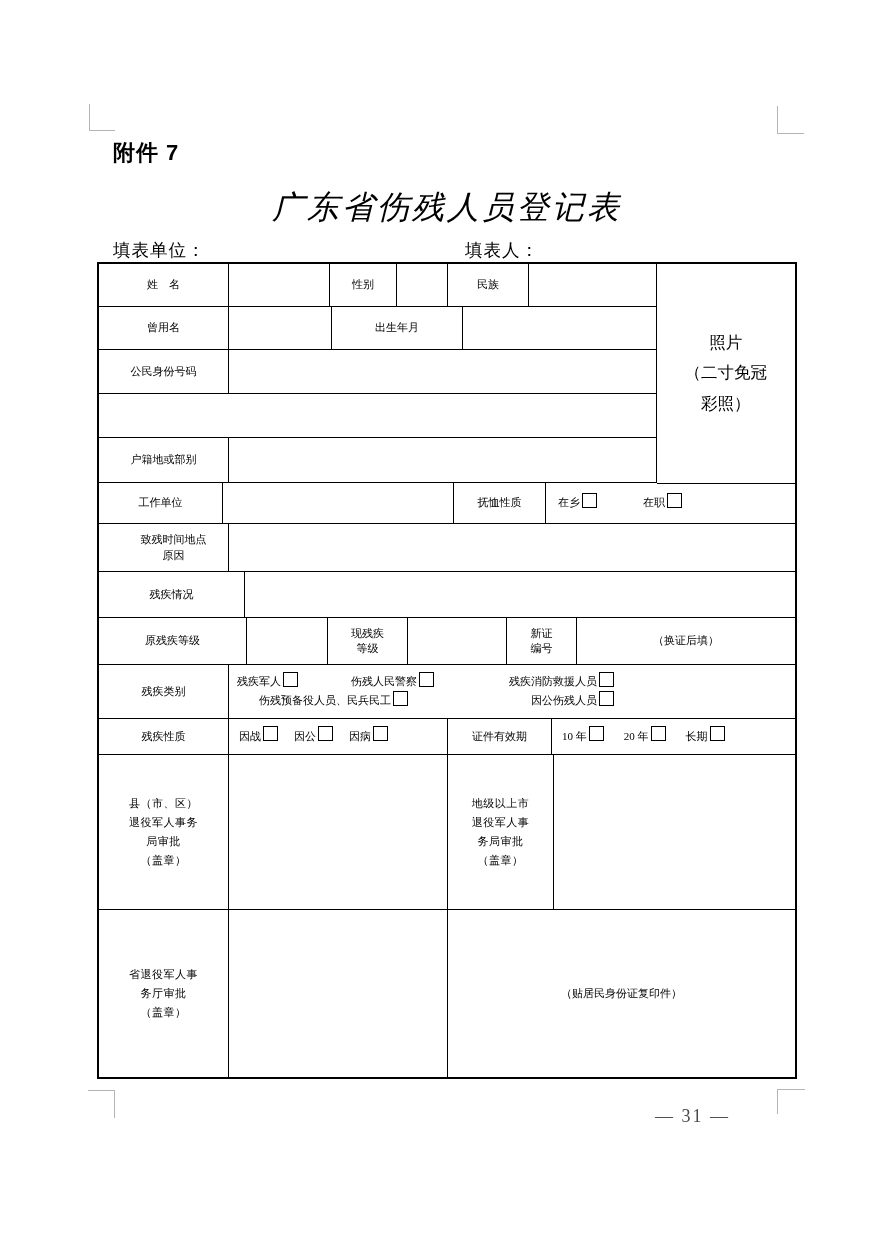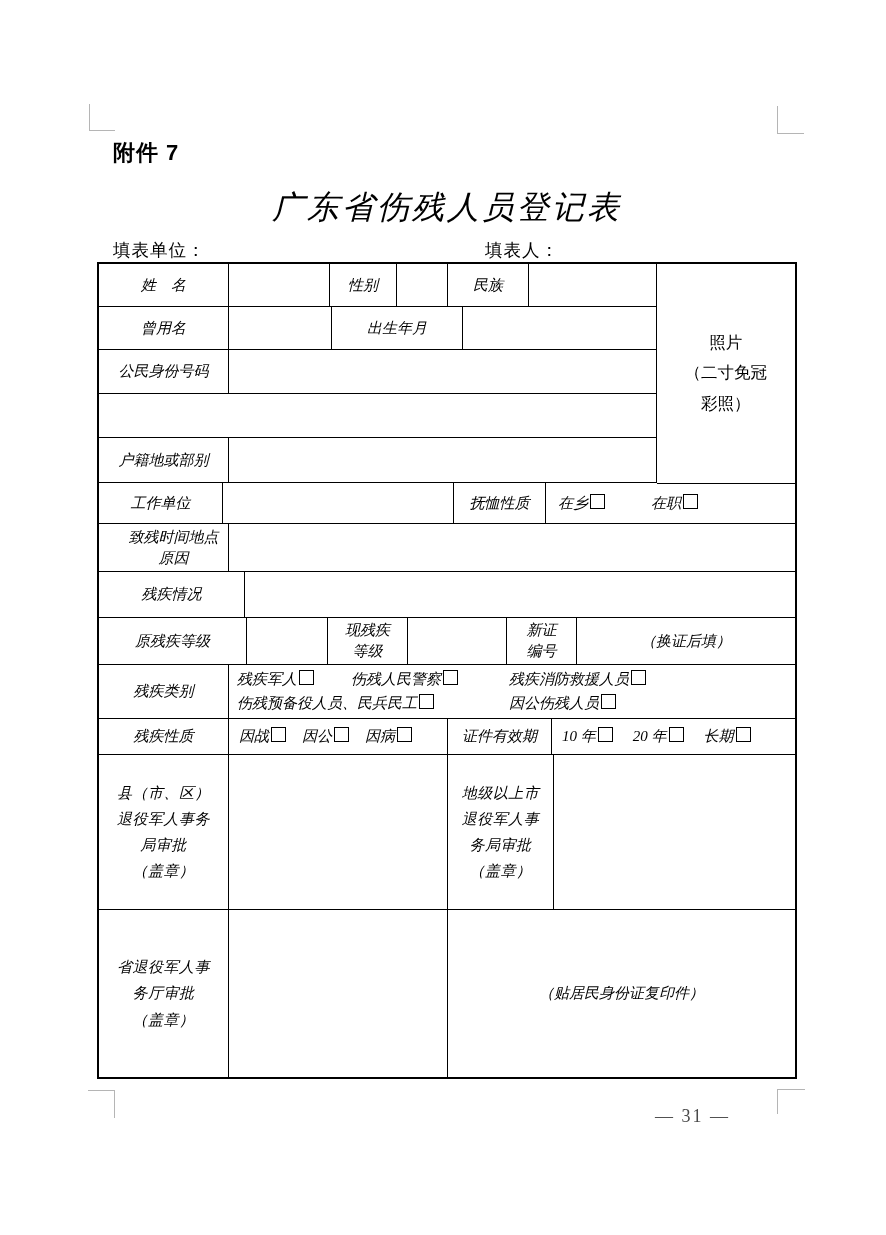--- a/index.html
+++ b/index.html
@@ -14,42 +14,42 @@
   .mark-tr{left:777px;top:106px;width:26px;height:27px;border-left:1.5px solid #b5b5b5;border-bottom:1.5px solid #b5b5b5;}
   .mark-bl{left:88px;top:1090px;width:26px;height:27px;border-top:1.5px solid #b5b5b5;border-right:1.5px solid #b5b5b5;}
   .mark-br{left:777px;top:1089px;width:27px;height:24px;border-top:1.5px solid #b5b5b5;border-left:1.5px solid #b5b5b5;}
   
   .attachment{position:absolute;left:113px;top:138px;font-size:22px;font-weight:600;
     font-family:"Liberation Sans","DejaVu Sans",sans-serif;letter-spacing:1px;}
   .doc-title{position:absolute;left:97px;top:186px;width:700px;text-align:center;
     font-size:32px;font-style:italic;letter-spacing:3px;font-weight:500;}
   .form-line{position:absolute;top:238px;font-size:17.5px;letter-spacing:1px;}
   .form-unit{left:113px;}
-  .form-filler{left:485px;}
+  .form-filler{left:465px;}
   
   .reg-table{position:absolute;left:97px;top:262px;width:696px;border:2px solid #000;background:#fff;}
   .row{display:flex;width:100%;}
   .row.narrow{width:557.5px;}
   .c{box-sizing:border-box;border-right:1.5px solid #000;border-bottom:1.5px solid #000;
      display:flex;align-items:center;justify-content:center;text-align:center;
-     font-size:15px;line-height:1.4;flex:0 0 auto;overflow:hidden;font-style:italic;}
+     font-size:11px;line-height:1.4;flex:0 0 auto;overflow:hidden;}
   .c.grow{flex:1 1 auto;}
   .row.full > .c:last-child{border-right:none;}
   .row.bottom > .c{border-bottom:none;}
   .pre{white-space:pre-line;}
   .opts{justify-content:flex-start;text-align:left;}
   .photo-cell{position:absolute;top:0;right:0;width:138.5px;height:219px;
      border-bottom:1.5px solid #000;display:flex;align-items:center;justify-content:center;
      text-align:center;font-size:16.5px;line-height:1.85;white-space:pre-line;}
   .approval{line-height:1.75;letter-spacing:0.5px;}
   
   .cb{display:inline-block;width:13px;height:13px;border:1.5px solid #000;
       margin-left:2px;position:relative;top:-3px;vertical-align:middle;background:#fff;}
   .opt{white-space:nowrap;display:inline-block;}
-  .cat-lines{display:flex;flex-direction:column;align-items:flex-start;padding-left:8px;gap:3px;}
+  .cat-lines{display:flex;flex-direction:column;align-items:flex-end;padding-left:8px;gap:3px;}
   .cat-line{display:flex;align-items:center;}
   .seg-w1{width:114px;}
   .seg-w2{width:158px;}
   .seg-w3{width:272px;}
   .pad12{padding-left:12px;}
   .pad10{padding-left:10px;}
   .gap46{margin-right:46px;}
   .gap16{margin-right:16px;}
   .gap20{margin-right:20px;}
   

